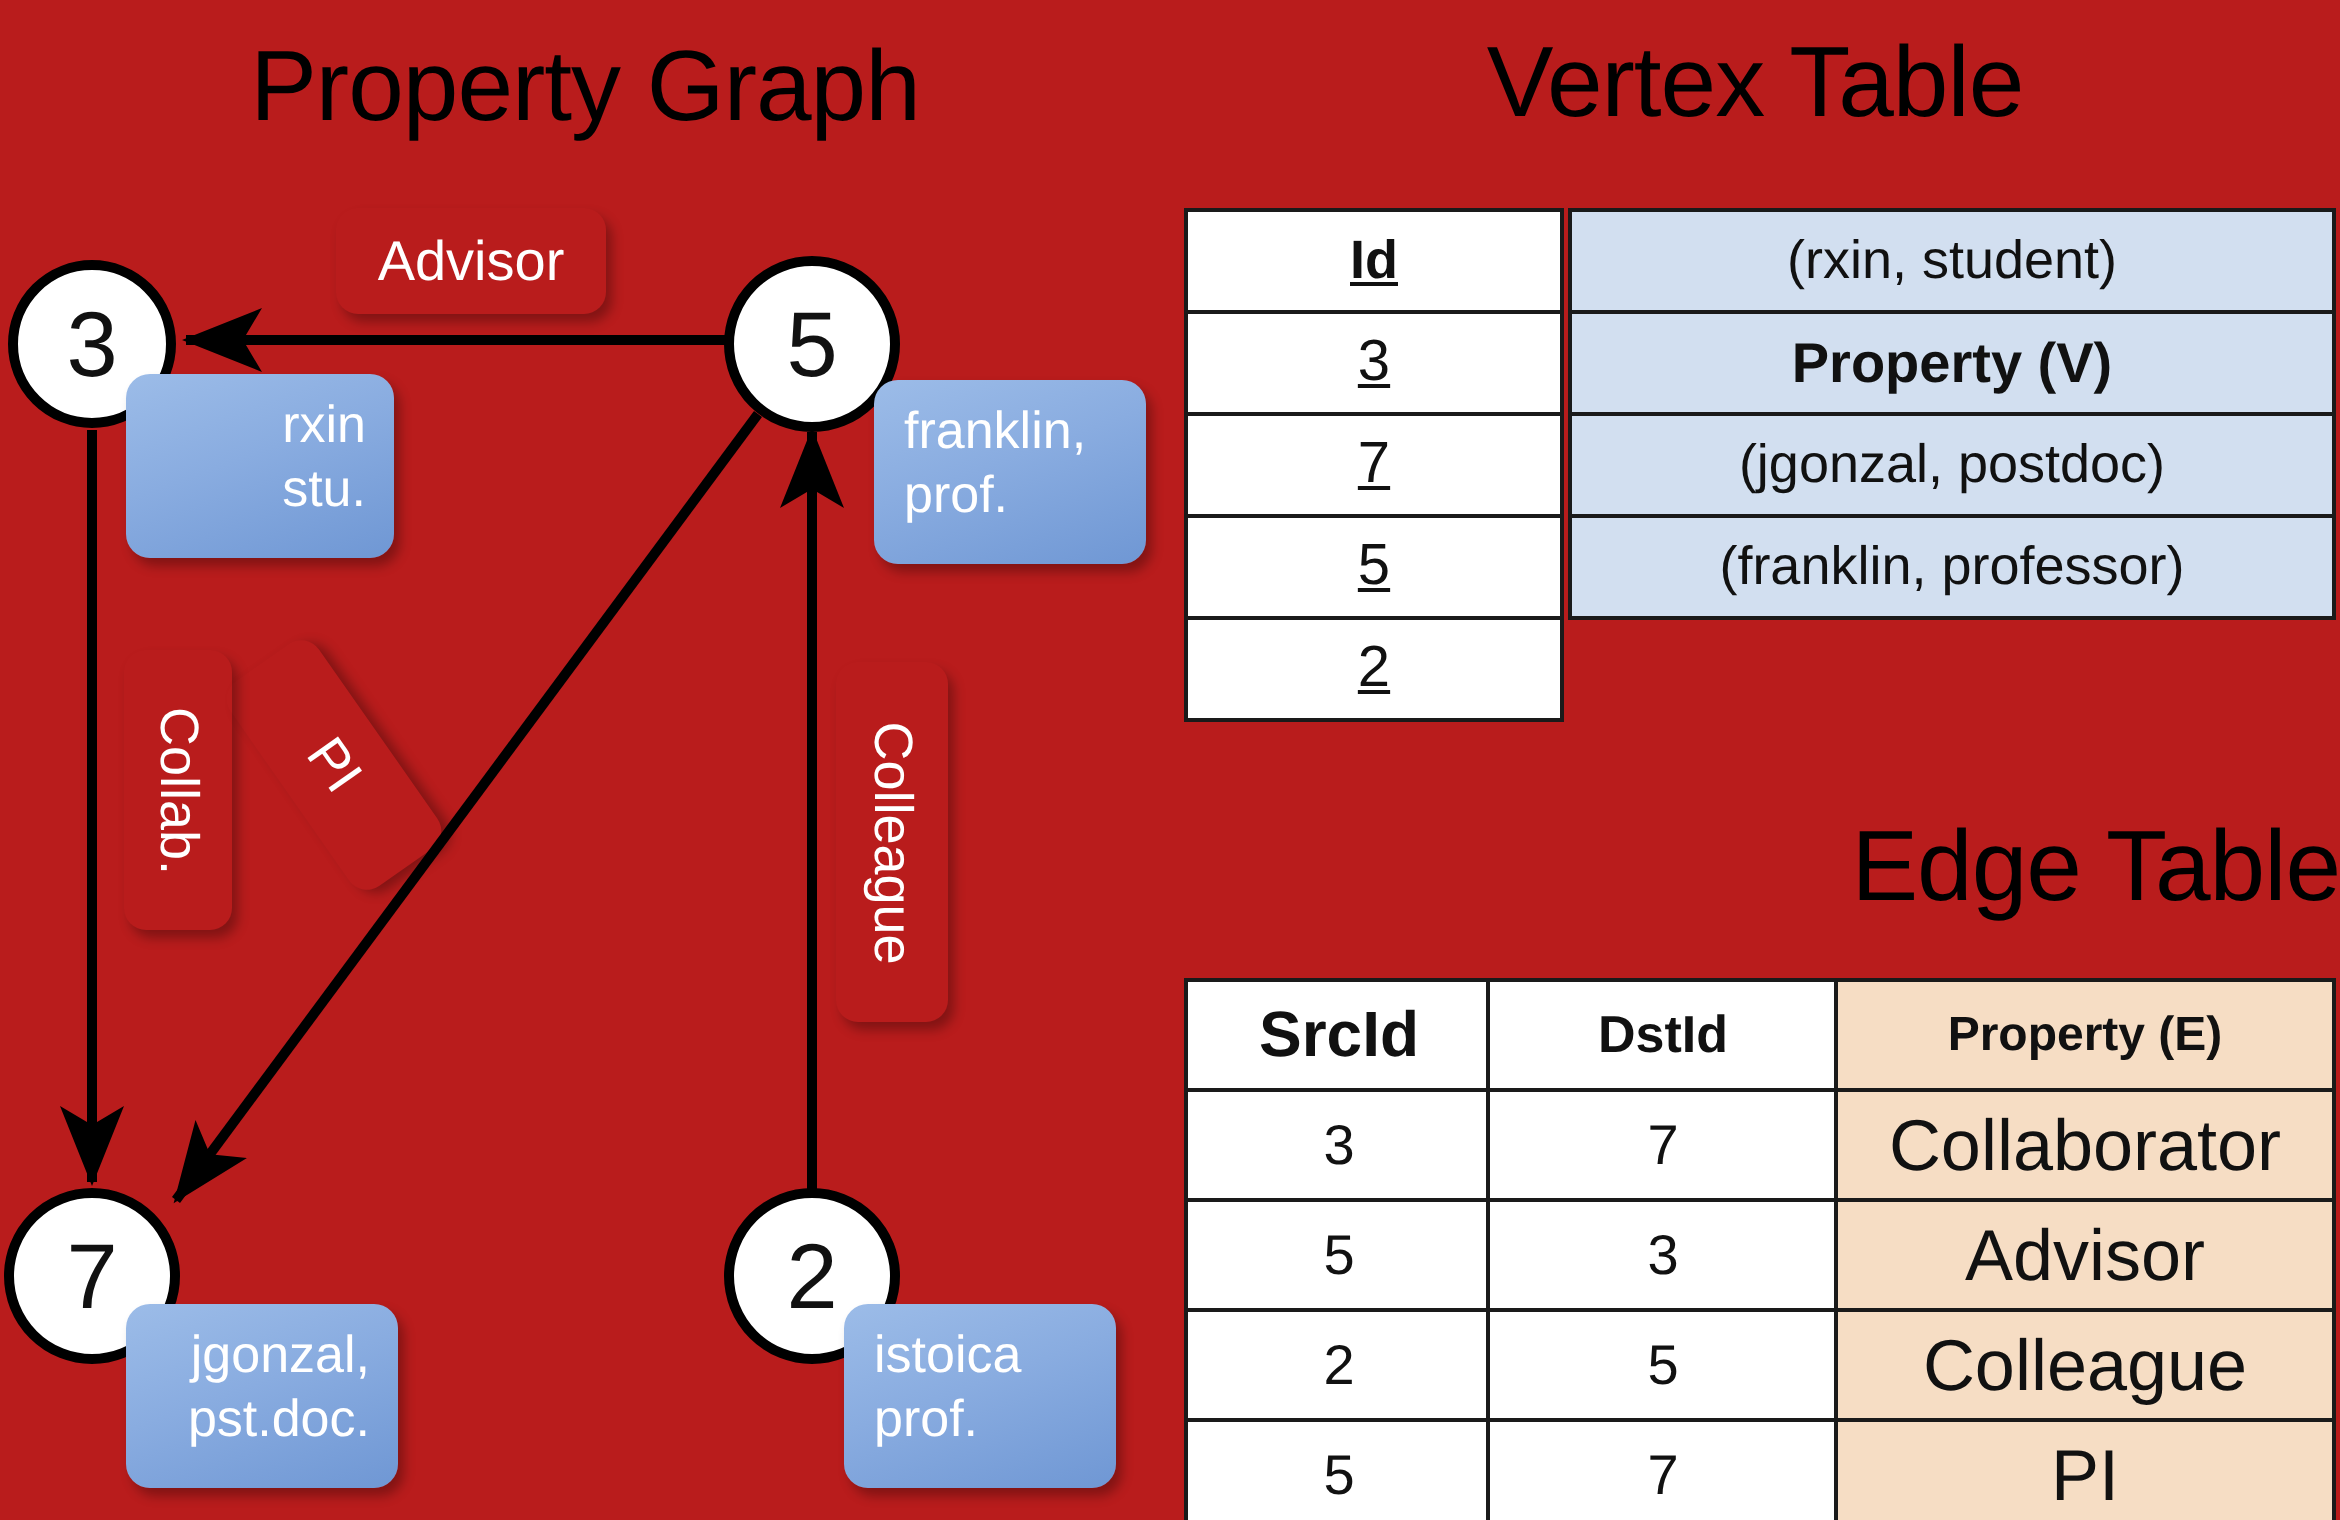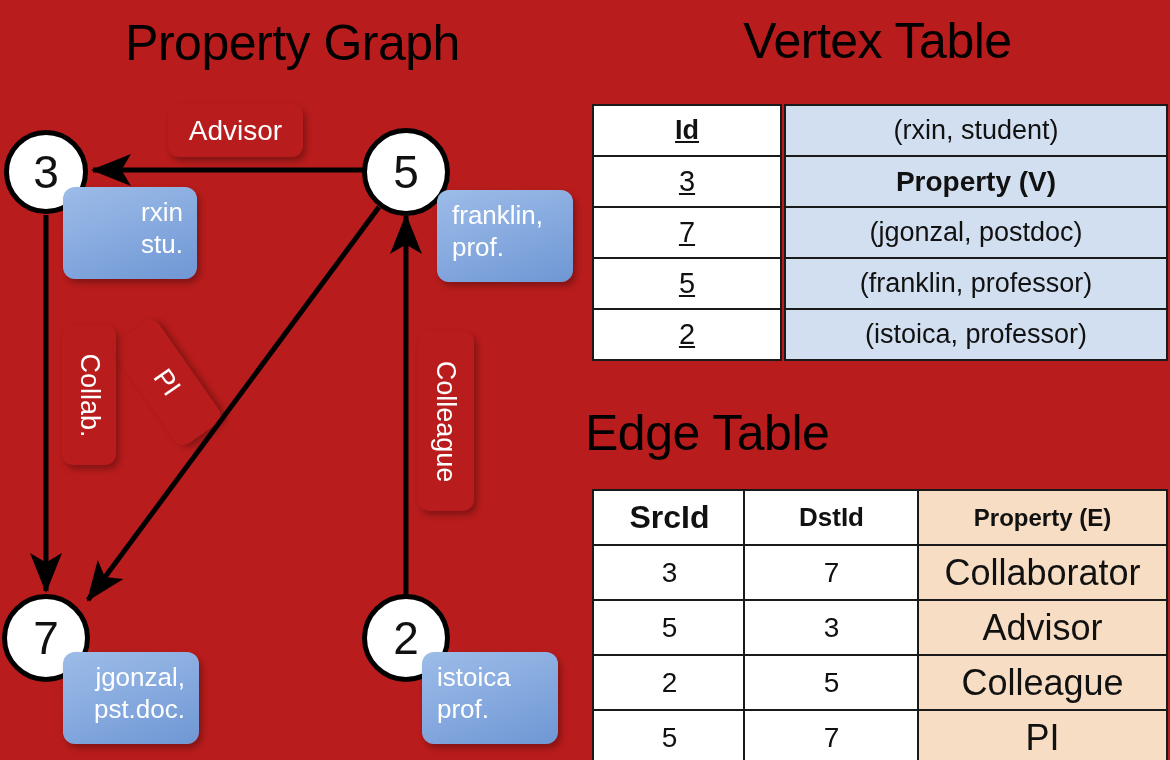--- a/index.html
+++ b/index.html
@@ -33,21 +33,21 @@
   }
   #title-vertex-table {
     left: 585px; top: 12px;
     width: 585px;
     text-align: center;
     font-size: 50px;
   }
   #title-edge-table {
     left: 585px; top: 404px;
     width: 585px;
-    text-align: left;
+    text-align: right;
     font-size: 50px;
   }
 
   
   #graph {
     position: absolute;
     left: 0; top: 0;
     width: 585px;
     height: 760px;
   }
@@ -293,23 +293,20 @@
     </tr>
     <tr>
       <th>Property (V)</th>
     </tr>
     <tr>
       <td>(jgonzal, postdoc)</td>
     </tr>
     <tr>
       <td>(franklin, professor)</td>
     </tr>
-    <tr>
-      <td>(istoica, professor)</td>
-    </tr>
   </tbody>
     </table>
 
   <table class="tbl" id="edge-src-tbl">
     <tbody>
         <tr>
       <th>SrcId</th>
     </tr>
     <tr>
       <td>3</td>

